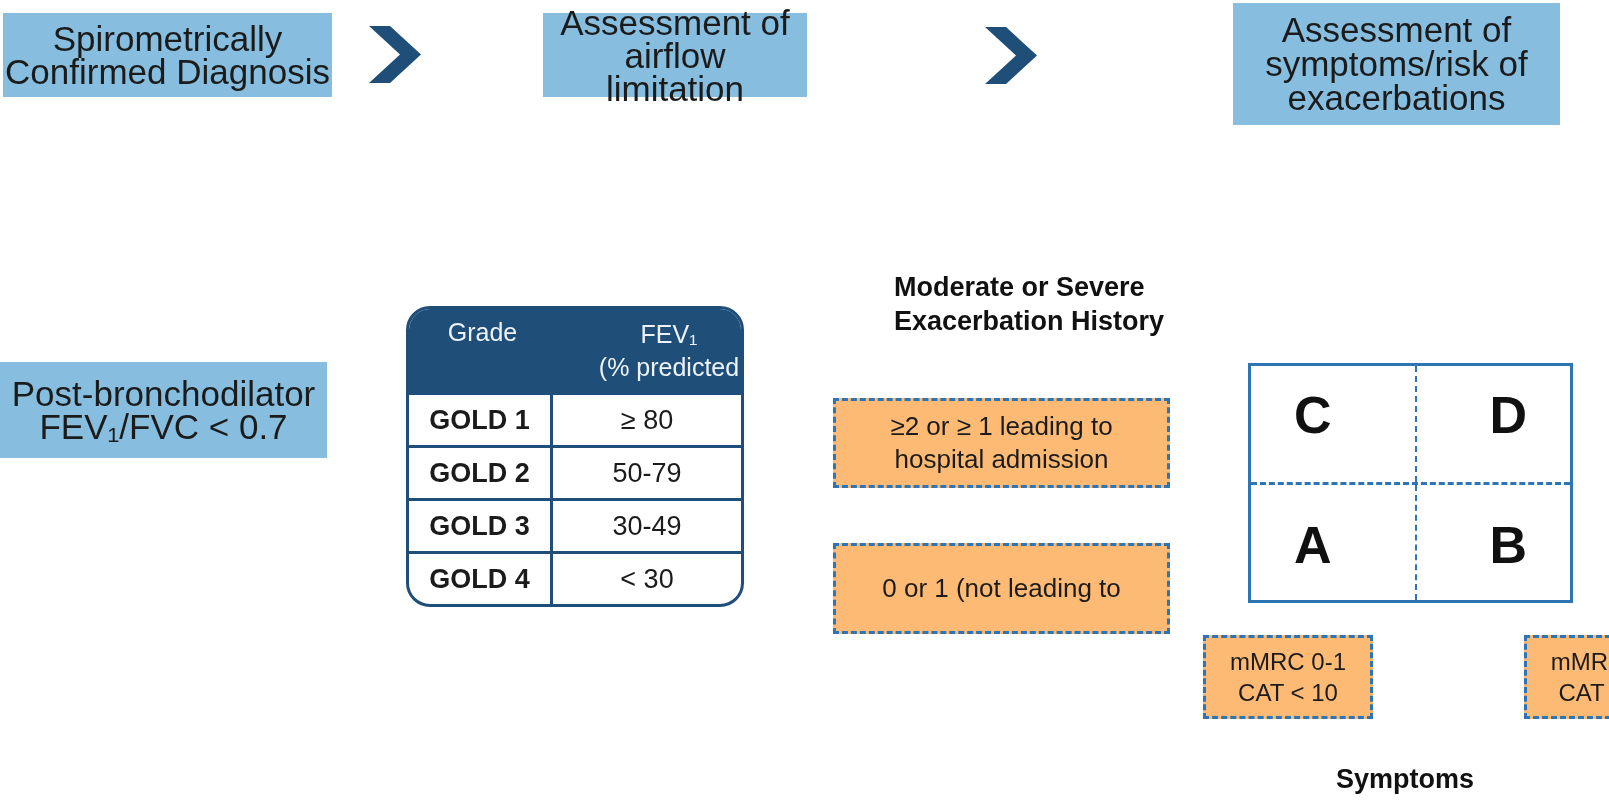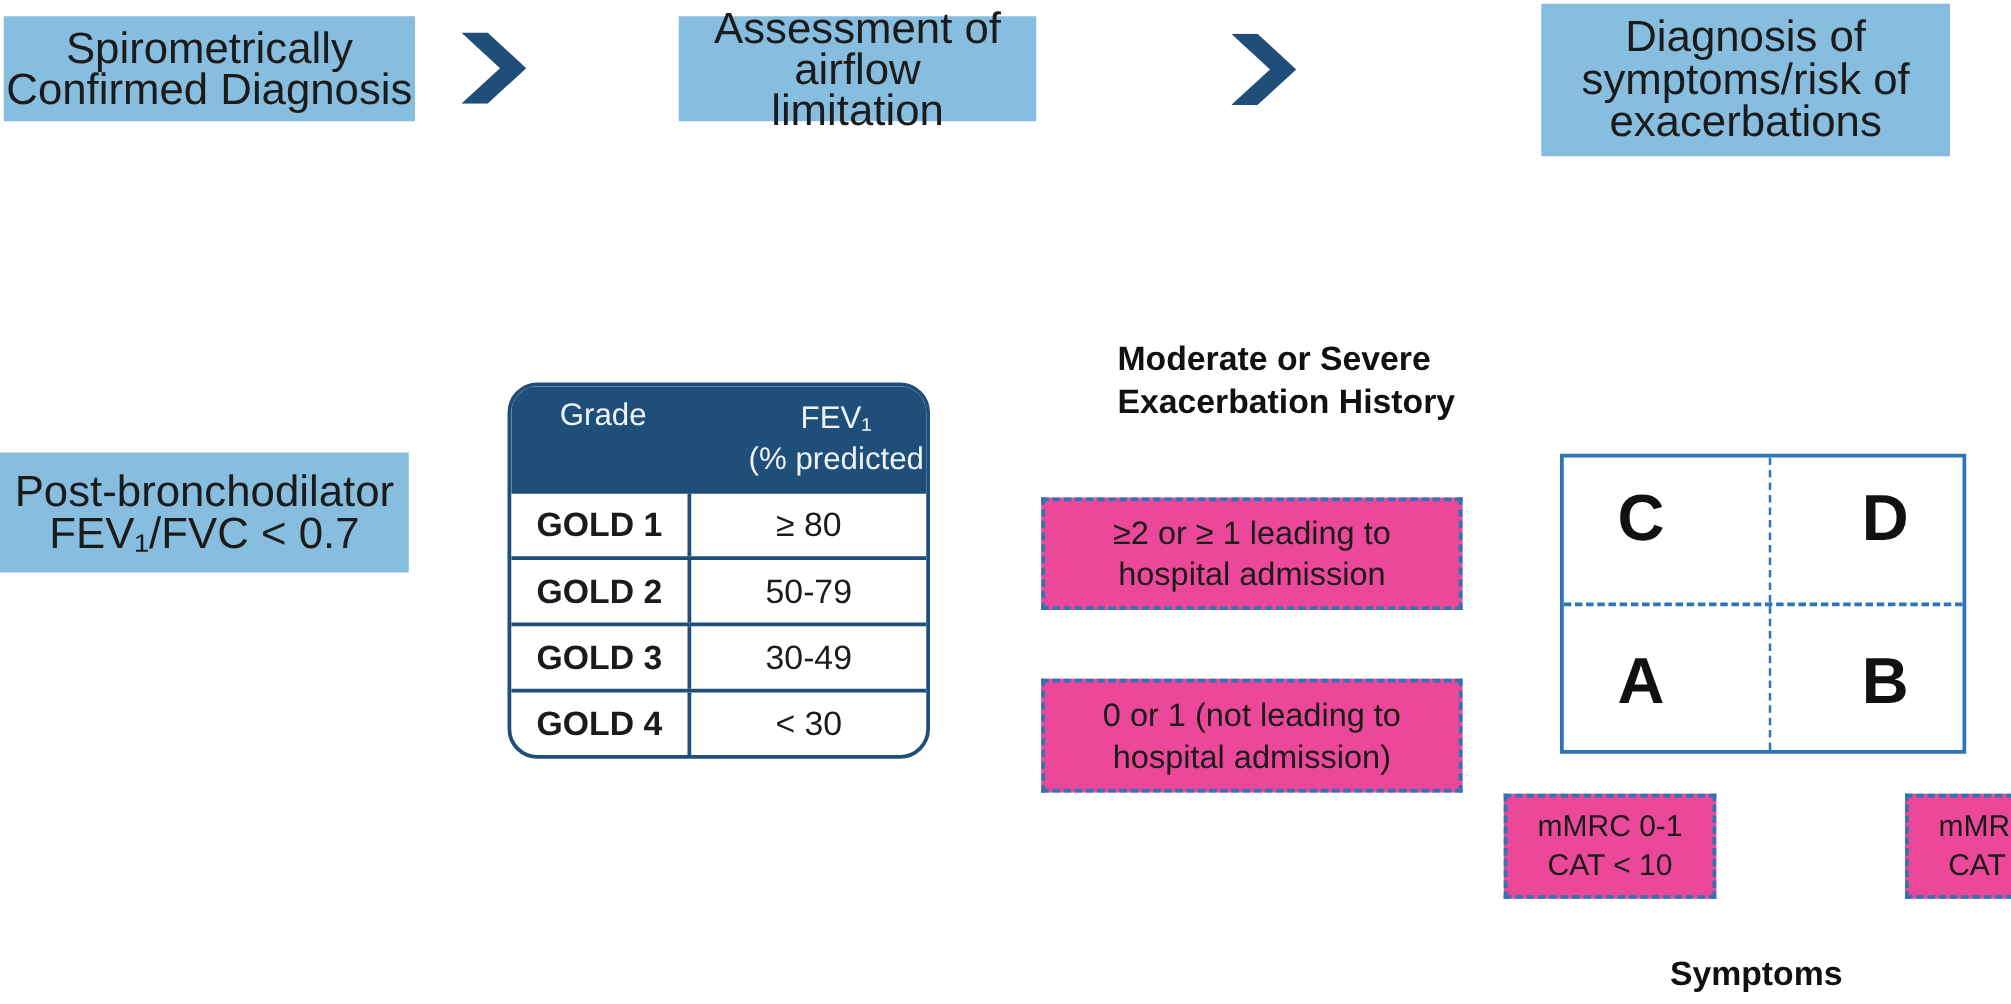--- a/index.html
+++ b/index.html
@@ -27,21 +27,21 @@
   .bluebox {
     position: absolute;
     background: var(--light-blue);
     display: flex; flex-direction: column;
     justify-content: center; align-items: center;
     text-align: center;
     font-size: 35px; line-height: 33px;
     color: var(--text-dark);
   }
   #step1 { left: 3px;    top: 13px;  width: 329px; height: 84px; }
-  #step2 { left: 543px;  top: 13px;  width: 286px; height: 84px; }
+  #step2 { left: 543px;  top: 13px;  width: 264px; height: 84px; }
   #step3 { left: 1233px; top: 3px;   width: 327px; height: 122px; line-height: 34px; }
   #criteria { left: 0; top: 362px; width: 327px; height: 96px; }
 
   
   .chevron { position: absolute; width: 52px; height: 57px; }
   .chevron polygon { fill: var(--navy); }
   #chev1 { left: 369px; top: 26px; }
   #chev2 { left: 985px; top: 27px; }
 
   
@@ -72,21 +72,21 @@
     position: absolute; left: 850px; top: 270px;
     font-weight: bold; font-size: 27px; line-height: 34px;
     color: #111;
     margin-left: 44px;
   }
 
   
   .dashedbox {
     position: absolute;
     border: 3px dashed var(--accent-blue);
-    background: #ec4899;
+    background: #fdba74;
     display: flex; flex-direction: column;
     justify-content: center; align-items: center;
     text-align: center;
     font-size: 26px; line-height: 33px;
   }
   #exac-high { left: 833px; top: 398px; width: 337px; height: 90px; }
   #exac-low  { left: 833px; top: 543px; width: 337px; height: 91px; }
   #mmrc-left  { left: 1203px; top: 635px; width: 170px; height: 84px; font-size: 24px; line-height: 31px; }
   #mmrc-right { left: 1524px; top: 635px; width: 168px; height: 84px; font-size: 24px; line-height: 31px; }
 
@@ -134,21 +134,21 @@
     <span class="line">limitation</span>
   </div>
 
   <div class="chevron" id="chev2">
     <svg width="52" height="57" viewBox="0 0 52 57" aria-hidden="true">
       <polygon points="0,0 21,0 52,28.5 21,57 0,57 31,28.5"></polygon>
     </svg>
   </div>
 
   <div class="bluebox" id="step3">
-    <span class="line">Diagnosis of</span>
+    <span class="line">Assessment of</span>
     <span class="line">symptoms/risk of</span>
     <span class="line">exacerbations</span>
   </div>
 
   <div class="bluebox" id="criteria">
     <span class="line">Post-bronchodilator</span>
     <span class="line">FEV₁/FVC &lt; 0.7</span>
   </div>
 
   <div id="grade-table">
@@ -182,21 +182,20 @@
     <span class="line">Exacerbation History</span>
   </div>
 
   <div class="dashedbox" id="exac-high">
     <span class="line">≥2 or ≥ 1 leading to</span>
     <span class="line">hospital admission</span>
   </div>
 
   <div class="dashedbox" id="exac-low">
     <span class="line">0 or 1 (not leading to</span>
-    <span class="line">hospital admission)</span>
   </div>
 
   <div id="abcd-grid">
     <div class="grid-row top">
       <div class="grid-cell leftcol">C</div>
       <div class="grid-cell rightcol">D</div>
     </div>
     <div class="grid-row bottom">
       <div class="grid-cell leftcol">A</div>
       <div class="grid-cell rightcol">B</div>

